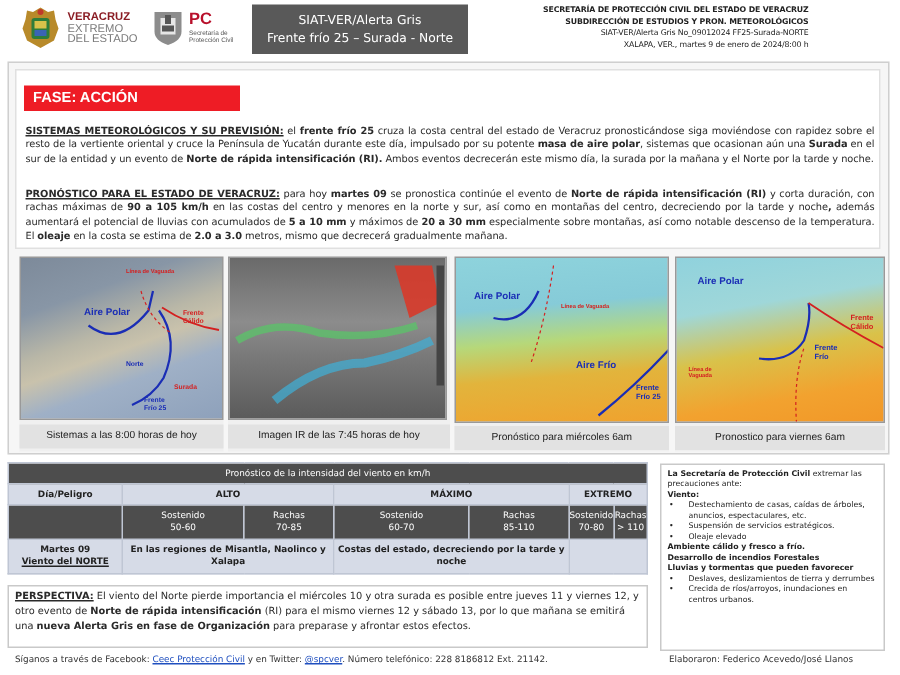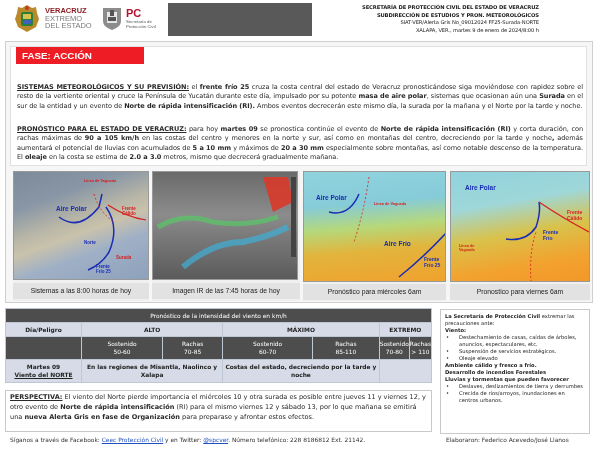--- a/index.html
+++ b/index.html
@@ -16,21 +16,21 @@
   .logo-pc-text .pc { font-size: 11px; font-weight: bold; color: #b8102b; line-height: 11px; display: block; }
   .logo-pc-text .sub { font-size: 4.3px; line-height: 5px; color: #555; display: block; }
   .title-box { position: absolute; left: 168px; top: 3px; width: 144px; height: 33px; background: #595959; color: #fff; text-align: center; font-family: "DejaVu Sans", sans-serif; font-size: 8.2px; line-height: 12px; padding-top: 4px; }
   .org-block { position: absolute; right: 9px; top: 4px; text-align: right; font-family: "DejaVu Sans", sans-serif; font-size: 5.2px; line-height: 7.6px; color: #222; font-weight: bold; letter-spacing: -0.1px; }
   .org-block span { display: block; }
   .org-block .light { font-weight: normal; }
 
   
   .frame { position: absolute; left: 5px; top: 41px; width: 588px; height: 262px; border: 1px solid #cfcfcf; background: #f6f6f6; }
   .text-panel { position: absolute; left: 4px; top: 4px; width: 577px; height: 120px; background: #fff; border: 1px solid #e0e0e0; }
-  .phase { position: absolute; left: 5px; top: 0; width: 128px; height: 17px; background: #ee1c25; color: #fff; font-weight: bold; font-size: 9.8px; padding-left: 6px; line-height: 17px; }
+  .phase { position: absolute; left: 5px; top: 10px; width: 144px; height: 17px; background: #ee1c25; color: #fff; font-weight: bold; font-size: 9.8px; padding-left: 6px; line-height: 17px; }
   .para { position: absolute; left: 6px; width: 566px; font-family: "DejaVu Sans", sans-serif; font-size: 6.55px; line-height: 9.3px; color: #2a2a2a; text-align: justify; letter-spacing: -0.05px; margin-top: 12px; }
   .para .h { font-weight: bold; text-decoration: underline; }
   .para b { font-weight: bold; }
   .para1 { top: 24px; }
   .para2 { top: 66px; }
 
   
   .images-row { position: absolute; left: 4px; top: 126px; width: 580px; height: 132px; }
   .img-card { position: absolute; top: 3px; background: #f0f0f0; }
   .img-card .map { position: absolute; left: 0; top: 0; border: 1px solid #999; overflow: hidden; }
@@ -100,20 +100,22 @@
     <rect x="6" y="7" width="10" height="11" fill="#e6e6e6"></rect>
     <rect x="9" y="5" width="4" height="6" fill="#555"></rect>
     <rect x="7" y="12" width="8" height="4" fill="#555"></rect>
   </svg>
   <div class="logo-pc-text">
     <span class="pc">PC</span>
     <span class="sub">Secretaría de</span>
     <span class="sub">Protección Civil</span>
   </div>
   <div class="title-box">
+    <div>SIAT-VER/Alerta  Gris</div>
+    <div>Frente frío  25 – Surada  - Norte</div>
   </div>
   <div class="org-block">
     <span>SECRETARÍA DE PROTECCIÓN CIVIL  DEL ESTADO DE VERACRUZ</span>
     <span>SUBDIRECCIÓN DE ESTUDIOS Y PRON. METEOROLÓGICOS</span>
     <span class="light">SIAT-VER/Alerta Gris No_09012024 FF25-Surada-NORTE</span>
     <span class="light">XALAPA,  VER.,  martes 9 de enero  de 2024/8:00 h</span>
   </div>
 </div>
 
 <div class="frame">

